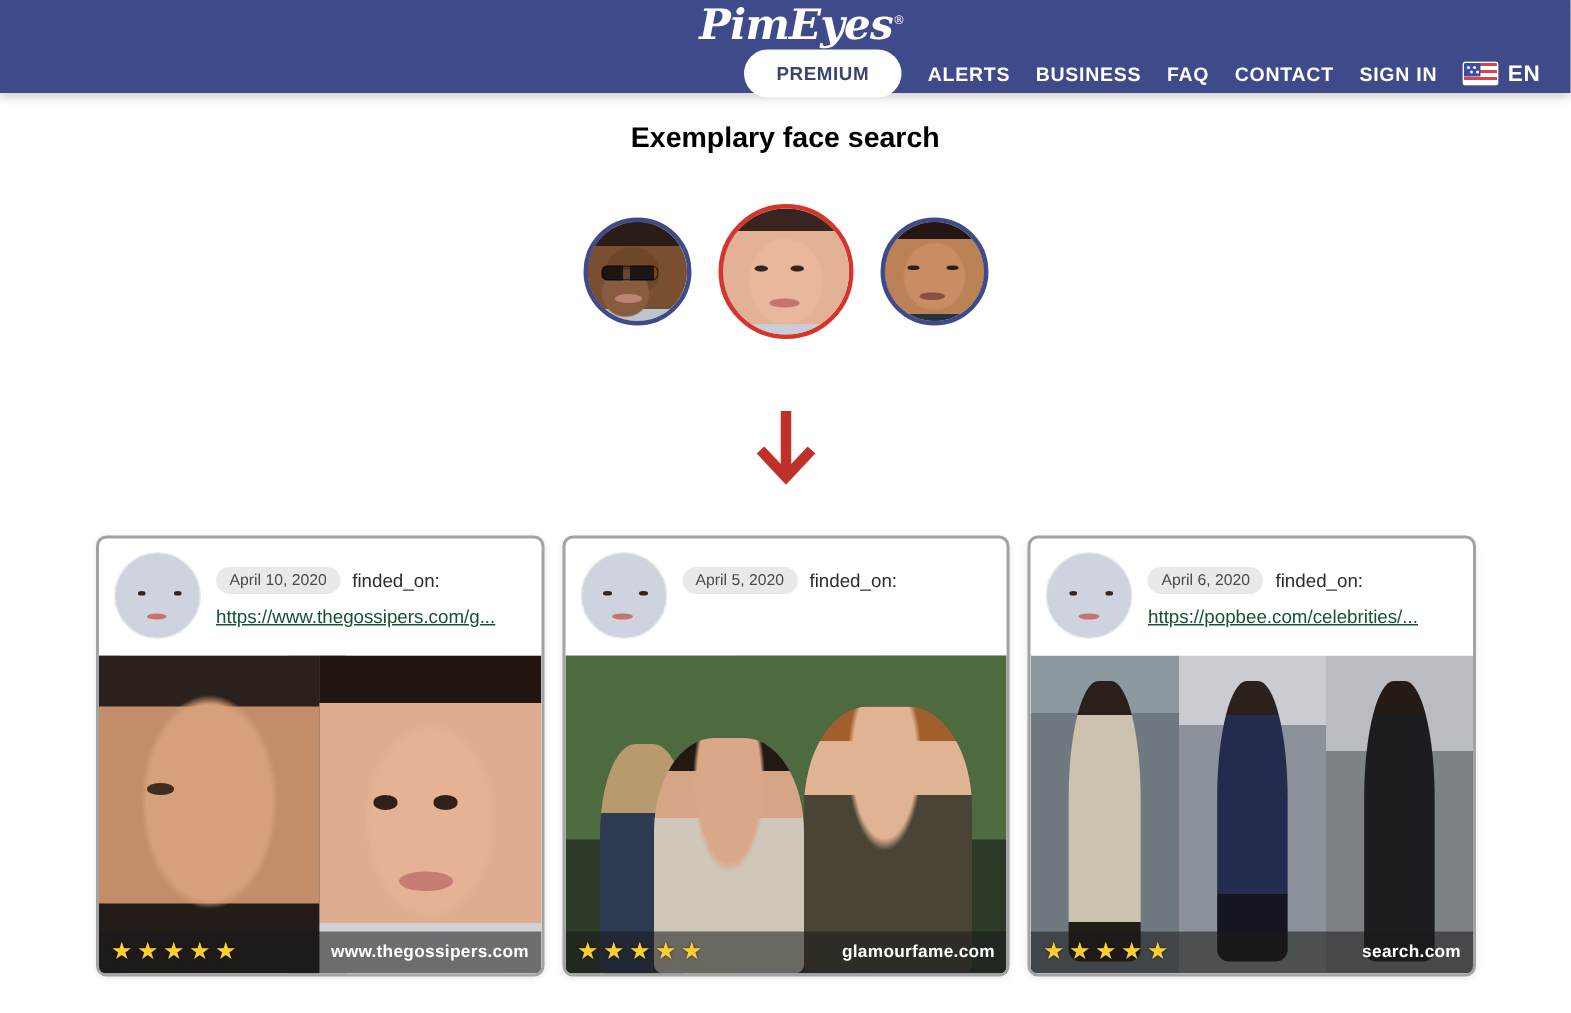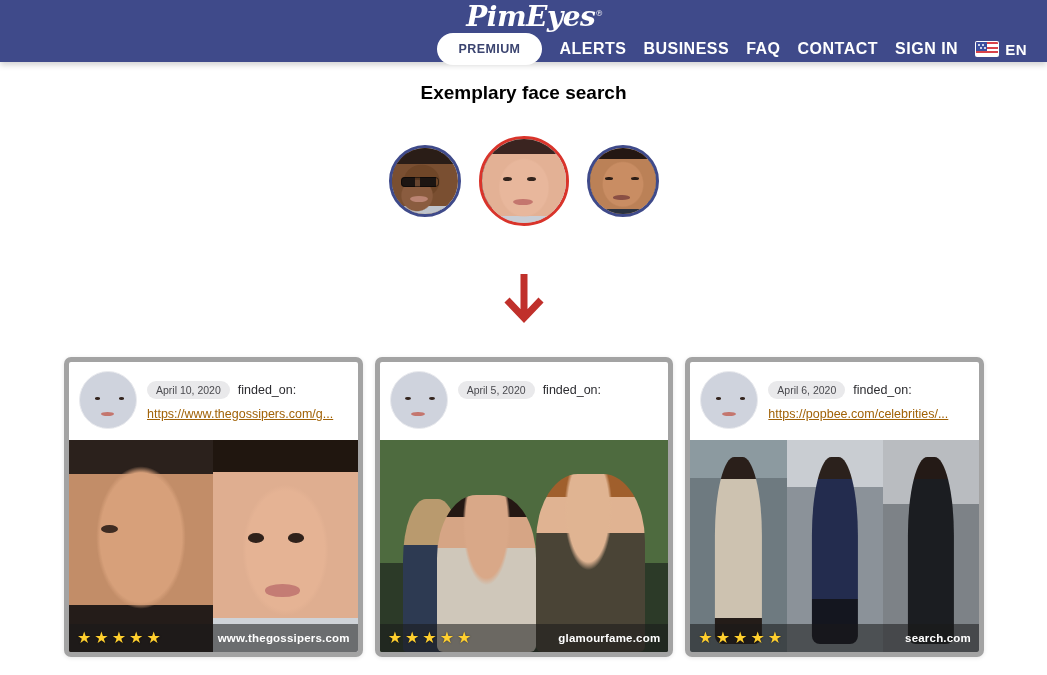--- a/index.html
+++ b/index.html
@@ -45,21 +45,21 @@
     font-weight: bold;
     letter-spacing: 0.4px;
     padding: 9px 22px;
     border-radius: 20px;
     border: none;
     cursor: pointer;
     font-family: "Liberation Sans", sans-serif;
   }
   .nav-link {
     color: #ffffff;
-    font-size: 16px;
+    font-size: 13px;
     font-weight: bold;
     letter-spacing: 0.5px;
     text-decoration: none;
     cursor: pointer;
     white-space: nowrap;
   }
   .lang {
     display: flex; align-items: center; gap: 6px; cursor: pointer;
   }
   .flag {
@@ -174,21 +174,21 @@
 
   
   .cards {
     position: absolute; left: 64px; top: 357px;
     width: 920px;
     display: flex; gap: 12px;
   }
   .card {
     width: 334px;
     background: #ffffff;
-    border: 5px solid #a3a3a3;
+    border: 2px solid #a3a3a3;
     border-radius: 7px;
     box-shadow: 0 1px 4px rgba(0,0,0,0.10);
     overflow: hidden;
   }
   .card-head {
     display: flex; align-items: flex-start;
     padding: 9px 10px 8px 10px;
     height: 78px;
   }
   .thumb {
@@ -206,21 +206,21 @@
     padding: 3px 9px;
     border-radius: 10px;
     white-space: nowrap;
   }
   .finded-label {
     color: #2c2c30; font-size: 12.5px; white-space: nowrap;
   }
   .result-url {
     display: block;
     margin-top: 8px;
-    color: #a16207;
+    color: #14532d;
     font-size: 12.5px;
     text-decoration: underline;
     white-space: nowrap;
     overflow: hidden;
     text-overflow: ellipsis;
     cursor: pointer;
   }
   .card-image {
     position: relative;
     height: 212px;

